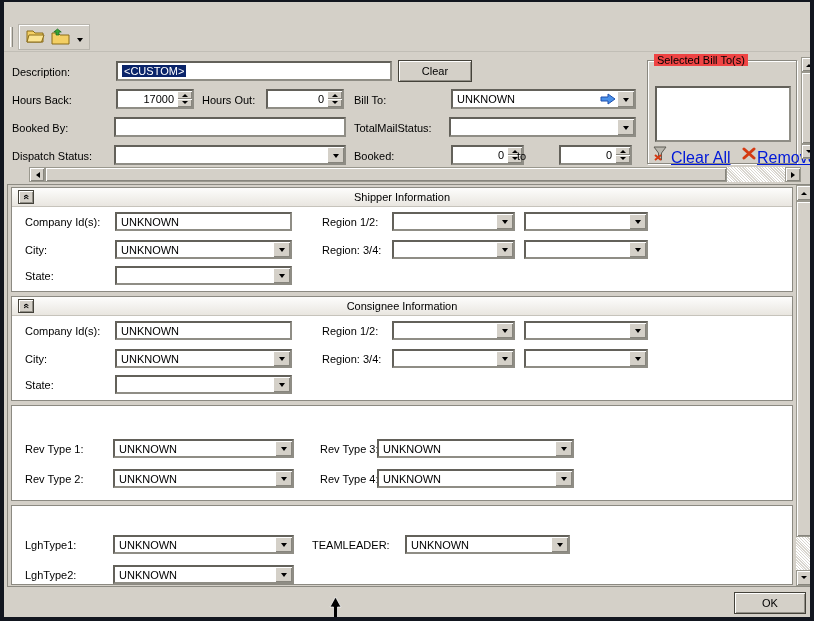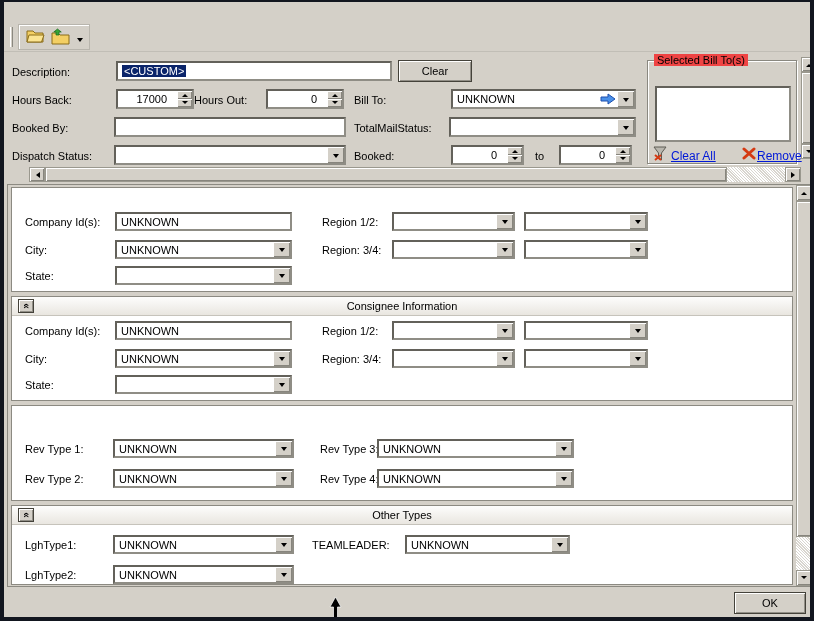--- a/index.html
+++ b/index.html
@@ -35,39 +35,39 @@
   .tb-btn{width:25px;height:24px;display:flex;align-items:center;justify-content:center;background:transparent;}
   .tb-caret{width:0;height:0;border:3px solid transparent;border-top:4px solid #000;margin:8px 2px 0 4px;}
   
   .sunken{background:#fff;border:2px solid;border-color:#63615a #8f8d85 #8f8d85 #63615a;}
   .field{display:flex;align-items:center;padding:0;}
   .field .txt{padding:1px 4px;white-space:nowrap;overflow:hidden;}
   .dd{margin-left:auto;width:17px;align-self:stretch;background:#d4d0c8;
     box-shadow:inset 1px 1px 0 #fff, inset -1px -1px 0 #87857d;
     display:flex;align-items:center;justify-content:center;}
   .dd i{width:0;height:0;border:3px solid transparent;border-top:4px solid #000;margin-top:4px;}
-  .num{flex:1;text-align:right;padding-right:10px;white-space:nowrap;}
+  .num{flex:1;text-align:right;padding-right:3px;white-space:nowrap;}
   .spinner{margin-left:auto;width:15px;align-self:stretch;display:flex;flex-direction:column;}
   .spin-btn{flex:1;background:#d4d0c8;box-shadow:inset 1px 1px 0 #fff, inset -1px -1px 0 #87857d;
     display:flex;align-items:center;justify-content:center;}
   .tri-up{width:0;height:0;border:3px solid transparent;border-bottom:3px solid #000;margin-bottom:2px;}
   .tri-dn{width:0;height:0;border:3px solid transparent;border-top:3px solid #000;margin-top:2px;}
   .tri-l{width:0;height:0;border:3px solid transparent;border-right:4px solid #000;margin-right:2px;}
   .tri-r{width:0;height:0;border:3px solid transparent;border-left:4px solid #000;margin-left:2px;}
   
   .btn{background:#d4d0c8;border:1px solid #44423a;
     box-shadow:inset 1px 1px 0 #fff, inset -1px -1px 0 #928f87;
     display:flex;align-items:center;justify-content:center;font-size:11px;}
   
   .selected{background:#0a246a;color:#fff;padding:0 2px;}
   
   .groupbox{border:1px solid #8a8880;box-shadow:inset 1px 1px 0 #fff, 1px 1px 0 #fff;}
   .gb-legend{position:absolute;top:-7px;left:6px;background:#ef4444;padding:0 3px;font-size:11px;}
   
-  .link{color:#0018d8;text-decoration:underline;font-size:12px;white-space:nowrap;}
+  .link{color:#0018d8;text-decoration:underline;font-size:16px;white-space:nowrap;}
   
   .sb-btn{background:#d4d0c8;box-shadow:inset 1px 1px 0 #fff, inset -1px -1px 0 #87857d;
     border:1px solid #9a988e;display:flex;align-items:center;justify-content:center;}
   .sb-thumb{background:#d4d0c8;box-shadow:inset 1px 1px 0 #fff, inset -1px -1px 0 #87857d;border:1px solid #9a988e;}
   .sb-track{background:repeating-linear-gradient(45deg,#ffffff 0 1px,#d8d5ce 1px 2px);}
   
   .sect{position:absolute;background:#fff;border:1px solid #8c8a82;}
   .sect-hd{position:absolute;left:0;top:0;right:0;height:19px;
     background:linear-gradient(#fdfdfc,#e9e6e0);border-bottom:1px solid #c6c3bb;
     display:flex;align-items:center;justify-content:center;font-size:11px;}
@@ -117,21 +117,21 @@
     <span class="num">17000</span>
     <span class="spinner">
         <span class="spin-btn">
           <i class="tri-up"></i>
         </span>
         <span class="spin-btn">
           <i class="tri-dn"></i>
         </span>
       </span>
   </div>
-  <span class="abs lbl" style="left:190px;top:92px;">Hours Out:</span>
+  <span class="abs lbl" style="left:198px;top:92px;">Hours Out:</span>
   <div class="abs sunken field" style="left:262px;top:87px;width:78px;height:20px;">
     <span class="num">0</span>
     <span class="spinner">
         <span class="spin-btn">
           <i class="tri-up"></i>
         </span>
         <span class="spin-btn">
           <i class="tri-dn"></i>
         </span>
       </span>
@@ -173,21 +173,21 @@
     <span class="num">0</span>
     <span class="spinner">
         <span class="spin-btn">
           <i class="tri-up"></i>
         </span>
         <span class="spin-btn">
           <i class="tri-dn"></i>
         </span>
       </span>
   </div>
-  <span class="abs lbl" style="left:531px;top:148px;text-align:right;">to</span>
+  <span class="abs lbl" style="left:513px;top:148px;text-align:right;">to</span>
   <div class="abs sunken field" style="left:555px;top:143px;width:73px;height:20px;">
     <span class="num">0</span>
     <span class="spinner">
         <span class="spin-btn">
           <i class="tri-up"></i>
         </span>
         <span class="spin-btn">
           <i class="tri-dn"></i>
         </span>
       </span>
@@ -228,20 +228,26 @@
     <div class="sb-thumb" style="width:682px;height:15px;"></div>
     <div class="sb-track" style="flex:1;"></div>
     <div class="sb-btn" style="width:16px;height:15px;">
         <i class="tri-r"></i>
       </div>
   </div>
 
   <div class="abs mainpanel" style="left:3px;top:182px;width:806px;height:403px;"></div>
 
   <div class="sect" style="left:7px;top:185px;width:782px;height:105px;">
+    <div class="sect-hd">
+      <div class="btn collapse-btn">
+          <span class="chev">«</span>
+        </div>
+      <span>Shipper Information</span>
+    </div>
     <span class="abs lbl" style="left:13px;top:28px;">Company Id(s):</span>
     <div class="abs sunken field" style="left:103px;top:24px;width:177px;height:19px;">
         <span class="txt">UNKNOWN</span>
       </div>
     <span class="abs lbl" style="left:310px;top:28px;">Region 1/2:</span>
     <div class="abs sunken field" style="left:380px;top:24px;width:123px;height:19px;">
         <span class="txt"></span>
         <span class="dd">
           <i></i>
         </span>
@@ -359,26 +365,20 @@
     <span class="abs lbl" style="left:308px;top:67px;">Rev Type 4:</span>
     <div class="abs sunken field" style="left:365px;top:63px;width:197px;height:19px;">
         <span class="txt">UNKNOWN</span>
         <span class="dd">
           <i></i>
         </span>
       </div>
   </div>
 
   <div class="sect" style="left:7px;top:503px;width:782px;height:80px;">
-    <div class="sect-hd">
-      <div class="btn collapse-btn">
-          <span class="chev">«</span>
-        </div>
-      <span>Other Types</span>
-    </div>
     <span class="abs lbl" style="left:13px;top:33px;">LghType1:</span>
     <div class="abs sunken field" style="left:101px;top:29px;width:181px;height:19px;">
         <span class="txt">UNKNOWN</span>
         <span class="dd">
           <i></i>
         </span>
       </div>
     <span class="abs lbl" style="left:300px;top:33px;">TEAMLEADER:</span>
     <div class="abs sunken field" style="left:393px;top:29px;width:165px;height:19px;">
         <span class="txt">UNKNOWN</span>

